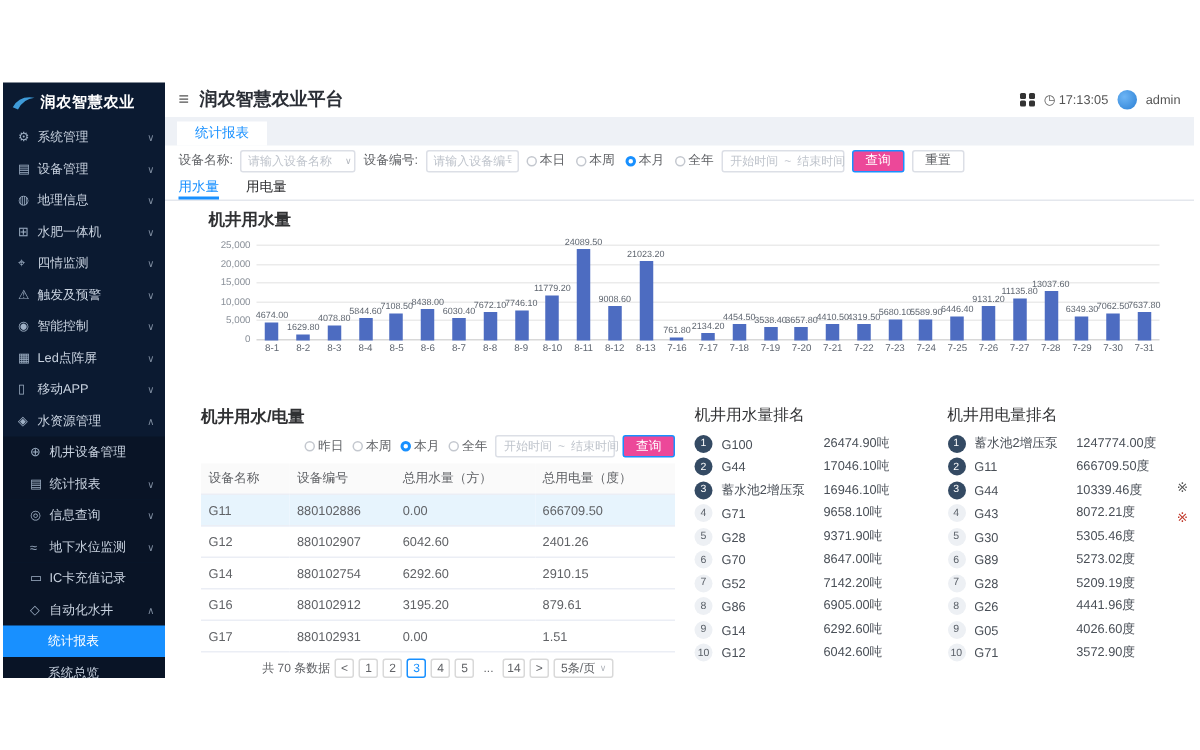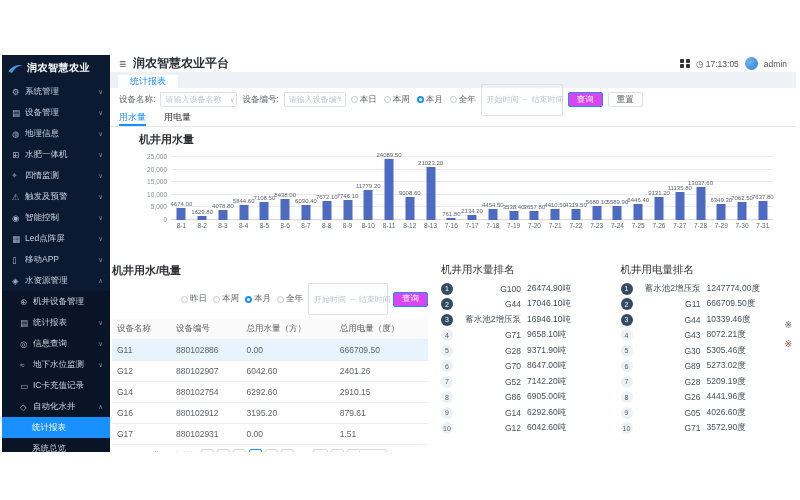--- a/index.html
+++ b/index.html
@@ -35,62 +35,62 @@
   .tabchip { background:#fff; color:#1890ff; font-size:9px; padding:0 12px; display:flex; align-items:center; margin-top:3px; cursor:pointer; }
 
   .filter-row { height:23px; display:flex; align-items:center; padding:0 9px; gap:5px; font-size:8.5px; color:#606266; white-space:nowrap; }
   .inp { height:15px; border:1px solid #dcdfe6; border-radius:2px; font-size:8px; padding:0 4px; color:#606266; font-family:inherit; }
   .inp::placeholder { color:#bfc4cc; }
   .sel-wrap { position:relative; display:flex; align-items:center; }
   .sel-wrap .sel-arrow { position:absolute; right:3px; font-size:6px; color:#b0b4bb; pointer-events:none; }
   .radio { display:flex; align-items:center; gap:2px; cursor:pointer; }
   .radio i { width:7px; height:7px; border:1px solid #c4c8cf; border-radius:50%; display:inline-block; background:#fff; }
   .radio.sel i { border:2px solid #1890ff; }
-  .daterange { height:32px; border:1px solid #dcdfe6; border-radius:2px; display:flex; align-items:center; justify-content:space-between; padding:0 5px; color:#bfc4cc; font-size:8px; gap:4px; }
-  .btn { height:15px; font-size:8.5px; border-radius:2px; padding:0 8px; cursor:pointer; border:1px solid #1890ff; background:#d946ef; color:#fff; font-family:inherit; }
+  .daterange { height:15px; border:1px solid #dcdfe6; border-radius:2px; display:flex; align-items:center; justify-content:space-between; padding:0 5px; color:#bfc4cc; font-size:8px; gap:4px; }
+  .btn { height:15px; font-size:8.5px; border-radius:2px; padding:0 8px; cursor:pointer; border:1px solid #1890ff; background:#ec4899; color:#fff; font-family:inherit; }
   .btn.plain { background:#fff; border-color:#dcdfe6; color:#606266; }
 
   .subtabs { height:18px; display:flex; gap:18px; padding-left:9px; border-bottom:1px solid #e4e7ed; font-size:9px; }
   .subtab { display:flex; align-items:center; color:#303133; cursor:pointer; border-bottom:2px solid transparent; }
   .subtab.active { color:#1890ff; border-bottom-color:#1890ff; }
 
   .chart-section { padding:3px 9px 0 9px;margin-left:20px; }
   .chart-title { font-size:11px; font-weight:bold; color:#303133; margin:2px 0 1px 0; }
   .chart { position:relative; height:88px; }
   .plot { position:absolute; left:32px; right:14px; top:9px; bottom:16px; }
   .gridline { position:absolute; left:0; right:0; height:1px; background:#ebebeb; }
   .gridline.zero { background:#d8d8d8; }
   .ylab { position:absolute; left:0; width:28px; text-align:right; font-size:6.5px; color:#8a9099; }
   .bars { position:absolute; left:0; right:0; top:0; bottom:0; display:flex; }
   .slot { flex:1; position:relative; }
   .bar { position:absolute; bottom:0; left:50%; transform:translateX(-50%); width:9px; background:#4d6cc1; }
   .bar-val { position:absolute; left:50%; transform:translateX(-50%); font-size:6px; color:#5f6670; white-space:nowrap; }
   .xtick { position:absolute; top:100%; left:50%; transform:translateX(-50%); margin-top:2px; font-size:6.5px; color:#5f6670; white-space:nowrap; }
 
-  .bottom { display:flex; padding:5px 9px 0 2px; gap:13px;margin-top:22px; }
+  .bottom { display:flex; padding:5px 9px 0 24px; gap:13px;margin-top:22px; }
   .usage-col { width:316px; flex-shrink:0; }
   .sec-title { font-size:11px; font-weight:bold; color:#303133; }
   .usage-controls { display:flex; align-items:center; gap:5px; font-size:8.5px; color:#606266; margin:5px 0 4px 0; white-space:nowrap;justify-content:flex-end; }
   table.usage { width:100%; border-collapse:collapse; font-size:8.5px; }
   table.usage th { background:#fafafa; color:#606266; font-weight:normal; text-align:left; padding:4px 5px; border-bottom:1px solid #ebeef5; white-space:nowrap; }
   table.usage td { color:#606266; padding:5px 5px; border-bottom:1px solid #ebeef5; white-space:nowrap; }
   tr.hl td { background:#e7f4fd; }
   .pager { display:flex; align-items:center; justify-content:center; gap:3px; margin-top:4px; font-size:8px; color:#606266; }
   .pbtn { min-width:13px; height:13px; border:1px solid #d9d9d9; border-radius:2px; background:#fff; display:flex; align-items:center; justify-content:center; padding:0 2px; cursor:pointer; color:#606266; }
   .pbtn.cur { border-color:#1890ff; color:#1890ff; }
   .pbtn.dots { border:none; }
   .psize { height:13px; border:1px solid #d9d9d9; border-radius:2px; display:flex; align-items:center; padding:0 4px; gap:3px; cursor:pointer; }
   .psize .sel-arrow2 { font-size:6px; color:#b0b4bb; }
 
   .rank-col { flex:1; }
   .rank-title { font-size:10.5px; color:#303133; font-weight:500; margin-bottom:4px; }
   .rank-row { display:flex; align-items:center; height:15.5px; gap:6px; font-size:8.5px; color:#494f57; }
   .rank-badge { width:12px; height:12px; border-radius:50%; background:#edf0f4; color:#5a6068; font-size:7px; display:flex; align-items:center; justify-content:center; flex-shrink:0; }
   .rank-badge.top { background:#344a63; color:#fff; }
-  .rank-name { width:62px; white-space:nowrap; overflow:hidden;text-align:right; }
+  .rank-name { width:62px; white-space:nowrap; overflow:hidden; }
   .rank-value { flex:1; text-align:left; white-space:nowrap; }
 
   .float-icons { position:absolute; right:8px; top:320px; display:flex; flex-direction:column; gap:9px; }
   .float-icons span { font-size:9px; cursor:pointer; }
   .fi-gray { color:#555; }
   .fi-red { color:#c0392b; }
 </style>
 </head>
 <body>
 

